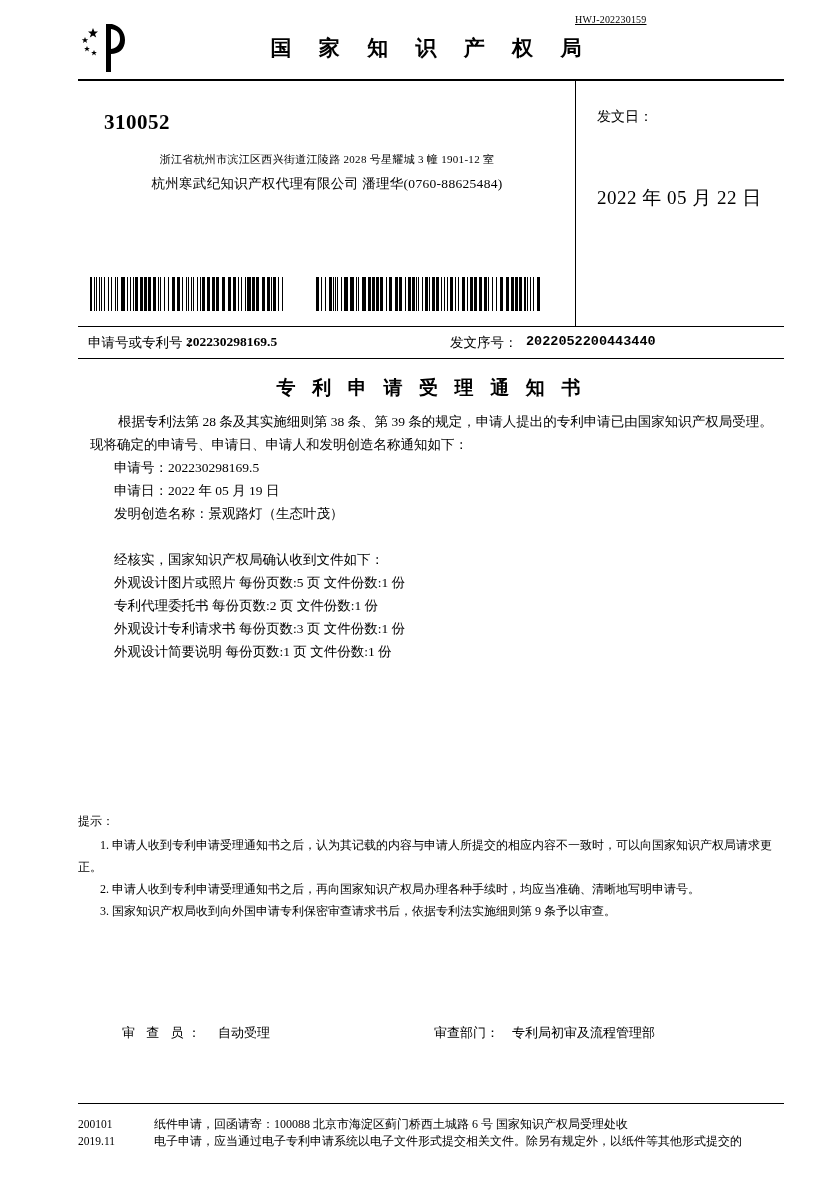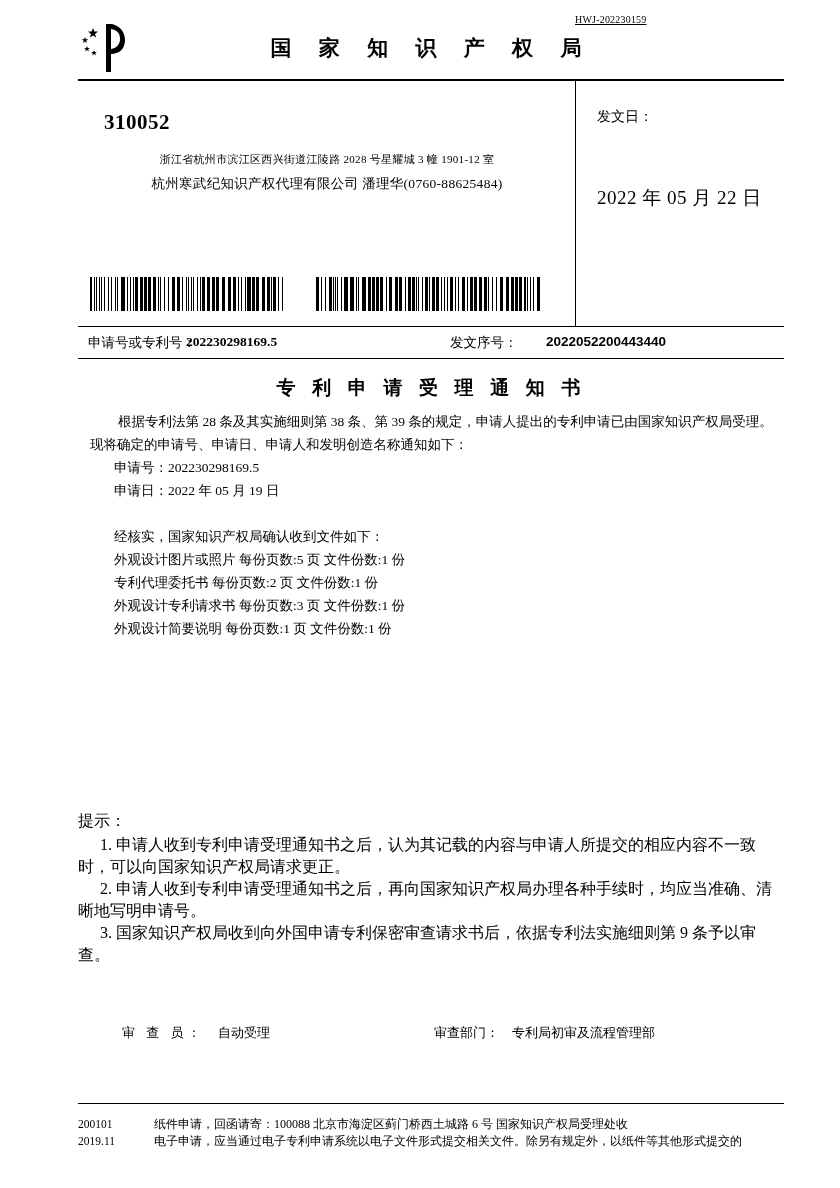--- a/index.html
+++ b/index.html
@@ -130,21 +130,21 @@
   .appno-row {
     position: absolute;
     left: 88px;
     top: 334px;
     width: 690px;
     font-size: 13.5px;
   }
   .appno-label { position: absolute; left: 0; top: 0; text-align: right; }
   .appno-value { position: absolute; left: 98px; top: 0; font-weight: bold; font-family: "Liberation Serif", serif; }
   .serial-label { position: absolute; left: 362px; top: 0; }
-  .serial-value { position: absolute; left: 458px; top: 0; font-weight: bold; font-family: Liberation Sans, sans-serif; }
+  .serial-value { position: absolute; left: 438px; top: 0; font-weight: bold; font-family: Liberation Mono, monospace; }
 
   .main-title {
     position: absolute;
     left: 78px;
     top: 375px;
     width: 706px;
     text-align: center;
     font-size: 19px;
     font-weight: bold;
     letter-spacing: 5px;
@@ -162,21 +162,21 @@
   .para-indent { text-indent: 28px; }
   .sub-block { margin-top: 0px; padding-left: 24px; }
   .sub-block div { line-height: 23px; }
   .gap { height: 23px; }
 
   .tips {
     position: absolute;
     left: 78px;
     top: 810px;
     width: 700px;
-    font-size: 16px;
+    font-size: 12px;
     line-height: 22px;
   }
   .tips .tips-title { margin-bottom: 2px; }
   .tips .tip-item { text-indent: 22px; }
 
   .examiner-row {
     position: absolute;
     left: 78px;
     top: 1024px;
     width: 706px;
@@ -260,20 +260,21 @@
 
   <div class="rule rule-h3"></div>
 
   <div class="main-title">专 利 申 请 受 理 通 知 书</div>
 
   <div class="body-text">
     <div class="para-indent">根据专利法第 28 条及其实施细则第 38 条、第 39 条的规定，申请人提出的专利申请已由国家知识产权局受理。现将确定的申请号、申请日、申请人和发明创造名称通知如下：</div>
     <div class="sub-block">
       <div>申请号：202230298169.5</div>
       <div>申请日：2022 年 05 月 19 日</div>
+      <div>发明创造名称：景观路灯（生态叶茂）</div>
       <div class="gap"></div>
       <div>经核实，国家知识产权局确认收到文件如下：</div>
       <div>外观设计图片或照片  每份页数:5 页  文件份数:1 份</div>
       <div>专利代理委托书  每份页数:2 页  文件份数:1 份</div>
       <div>外观设计专利请求书  每份页数:3 页  文件份数:1 份</div>
       <div>外观设计简要说明  每份页数:1 页  文件份数:1 份</div>
     </div>
   </div>
 
   <div class="tips">

